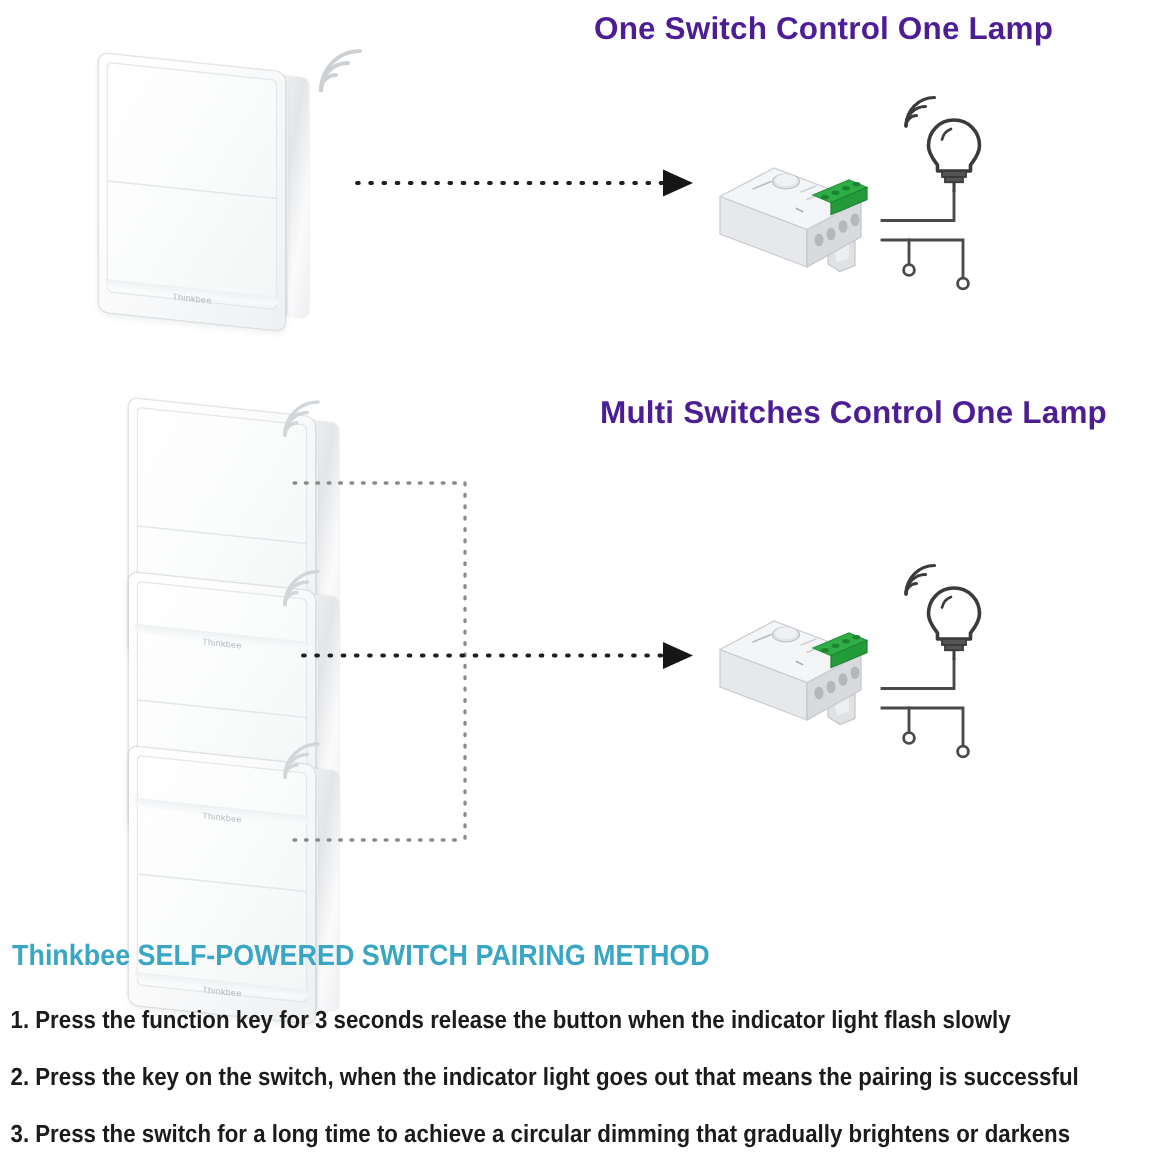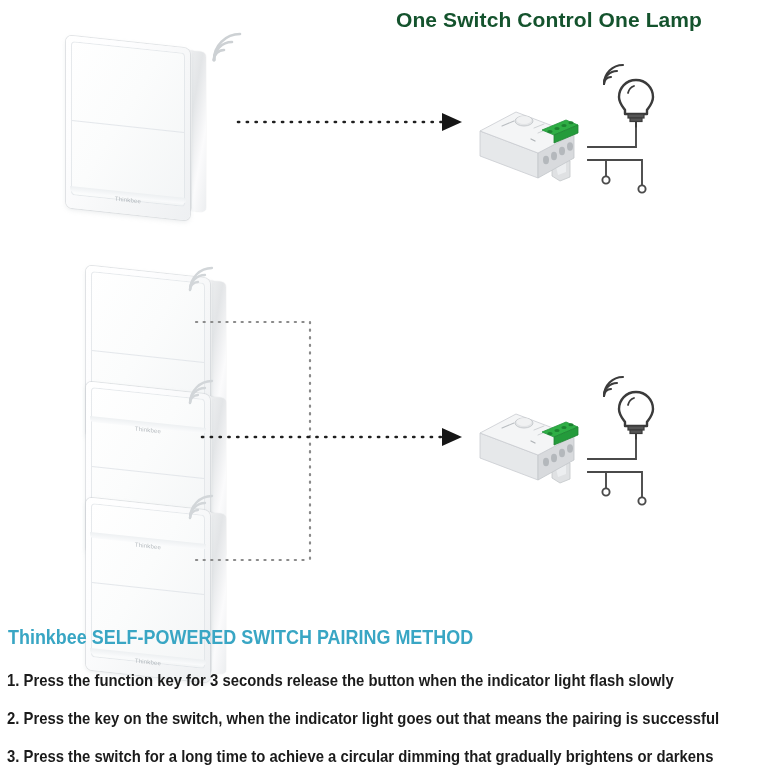--- a/index.html
+++ b/index.html
@@ -20,21 +20,21 @@
     background: #ffffff;
   }
 
   
   .section-title {
     position: absolute;
     font-family: "Liberation Sans", sans-serif;
     font-weight: bold;
     font-size: 21px;
     letter-spacing: 0.1px;
-    color: #14532d;
+    color: #4c1d95;
     white-space: nowrap;
   }
   #title-one   { left: 396px; top: 8px; }
   #title-multi { left: 400px; top: 264px; }
 
   
   .switch {
     position: absolute;
     width: 140px;
     height: 174px;
@@ -248,20 +248,21 @@
 
       <path d="M50 8 L50 27 L2 27"></path>
 
       <path d="M2 40 L56 40 L56 66"></path>
       <path d="M20 40 L20 57"></path>
     </g>
     <circle cx="20" cy="60" r="3.6" fill="#ffffff" stroke="#4a4a4a" stroke-width="1.9"></circle>
     <circle cx="56" cy="69" r="3.6" fill="#ffffff" stroke="#4a4a4a" stroke-width="1.9"></circle>
   </svg>
 
+  <div class="section-title" id="title-multi">Multi Switches Control One Lamp</div>
 
   <div class="switch" style="left:86px; top:272px;">
     <div class="edge"></div>
     <div class="edge2"></div>
     <div class="face"></div>
     <div class="seam"></div>
     <div class="basegap"></div>
     <div class="brand">Thinkbee</div>
   </div>
   <svg class="wifi-arcs" style="left:184px; top:262px;" width="34" height="32" viewBox="0 0 34 32">

